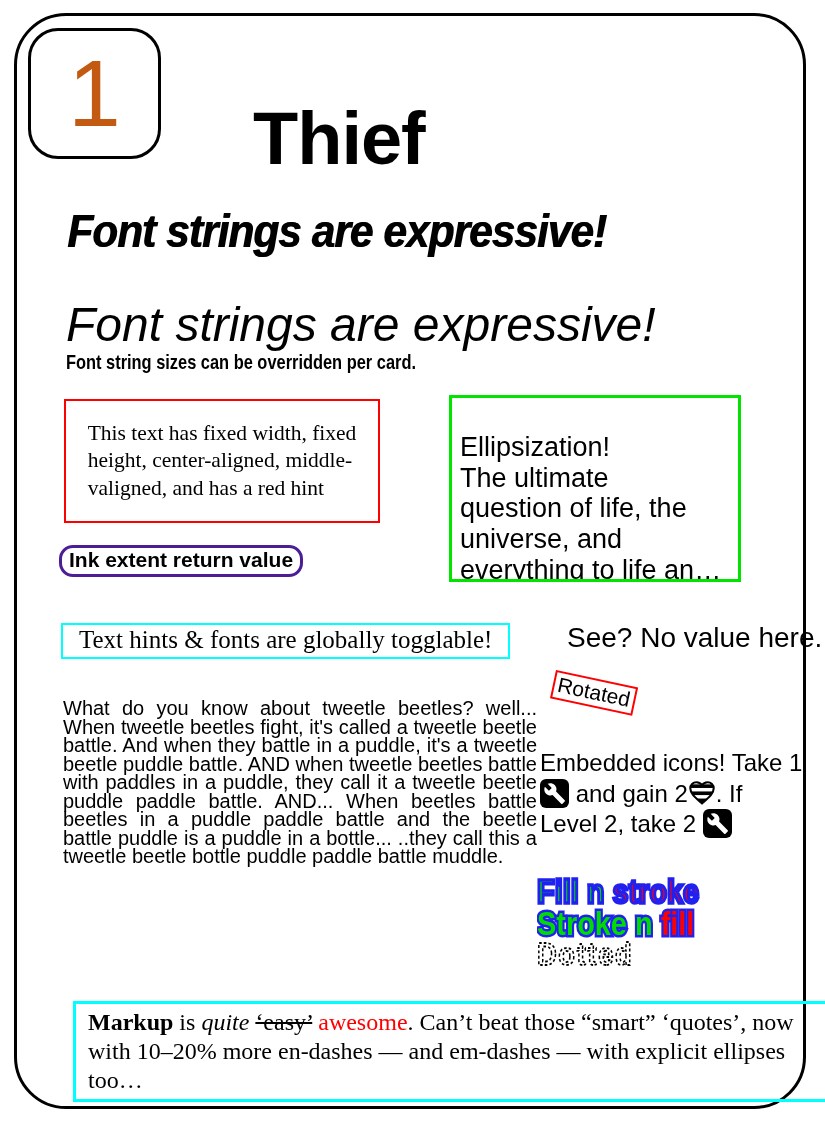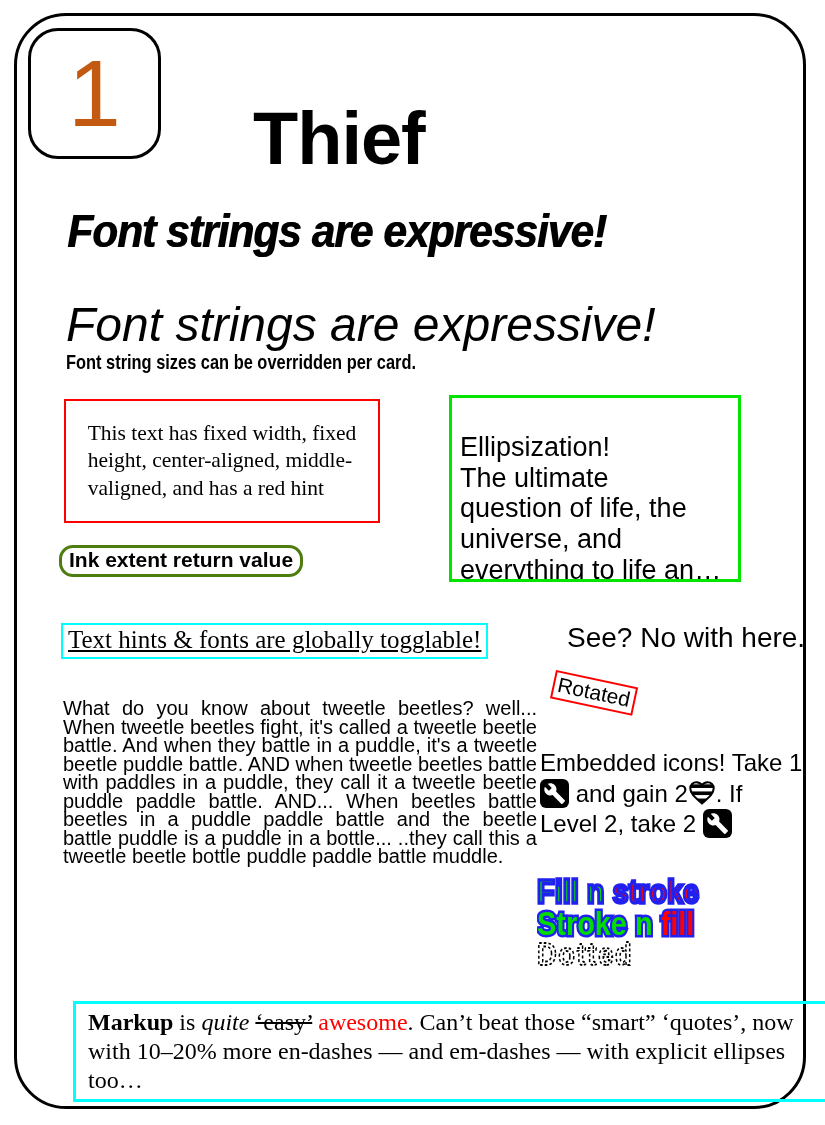--- a/index.html
+++ b/index.html
@@ -15,24 +15,24 @@
         letter-spacing:-1px;white-space:nowrap;transform:scaleX(0.90);transform-origin:0 0;
         text-shadow:1px 0 0 #000;}
   .h2{position:absolute;left:66px;top:297px;font-size:48px;font-style:italic;white-space:nowrap;}
   .subtitle{position:absolute;left:66px;top:350px;font-size:20.5px;font-weight:bold;
         white-space:nowrap;transform:scaleX(0.80);transform-origin:0 0;}
   .red-box{position:absolute;left:64px;top:399px;width:312px;height:120px;border:2.5px solid #f00;
         display:flex;align-items:center;justify-content:center;text-align:left;
         font-family:"Liberation Serif",serif;font-size:21.5px;line-height:1.27;white-space:pre-line;}
   .green-box{position:absolute;left:449px;top:395px;width:278px;height:178px;border:3px solid #0e0;
         font-size:27px;line-height:1.14;padding:3px 0 0 7px;white-space:pre-line;overflow:hidden;}
-  .ink-box{position:absolute;left:59px;top:545px;border:3px solid #4d7c0f;border-radius:14px;
+  .ink-box{position:absolute;left:59px;top:545px;border:3px solid #4c1d95;border-radius:14px;
         padding:0 7px 2px;font-size:21px;font-weight:bold;white-space:nowrap;}
   .toggle-box{position:absolute;left:61px;top:623px;border:2.5px solid #0ff;
-        font-family:"Liberation Serif",serif;font-size:25px;padding:1px 5px 3px;white-space:nowrap;text-decoration:underline;}
+        font-family:"Liberation Serif",serif;font-size:25px;padding:1px 16px 3px;white-space:nowrap;}
   .no-hint{position:absolute;left:567px;top:622px;font-size:28px;white-space:nowrap;}
   .rotated{position:absolute;left:556px;top:670px;border:2.5px solid #f00;font-size:21px;
         padding:0 3px 1px;transform:rotate(12deg);transform-origin:0 0;white-space:nowrap;}
   .paragraph{position:absolute;left:63px;top:699px;width:474px;font-size:20px;line-height:18.5px;}
   .paragraph .body{text-align:justify;}
   .embedded{position:absolute;left:540px;top:748px;width:266px;font-size:24px;line-height:30.5px;}
   .icon{display:inline-block;}
   .icon-wrench svg{width:29px;height:29px;vertical-align:-6px;}
   .icon-heart svg{width:28px;height:26px;vertical-align:-4px;}
   .paint-svg{position:absolute;left:537px;top:870px;}
@@ -73,21 +73,21 @@
 universe, and
 everything to life an…</span>
   </div>
 
   <div class="ink-box">Ink extent return value</div>
 
   <div class="toggle-box" style="border-color: rgb(0, 255, 255);">
     <span>Text hints &amp; fonts are globally togglable!</span>
   </div>
 
-  <div class="no-hint">See? No with here.</div>
+  <div class="no-hint">See? No value here.</div>
 
   <div class="rotated" style="border-color: rgb(255, 0, 0);">
     <span>Rotated</span>
   </div>
 
   <div class="paragraph">
     <div class="body">What do you know about tweetle beetles? well... When tweetle beetles fight, it's called a tweetle beetle battle. And when they battle in a puddle, it's a tweetle beetle puddle battle. AND when tweetle beetles battle with paddles in a puddle, they call it a tweetle beetle puddle paddle battle. AND... When beetles battle beetles in a puddle paddle battle and the beetle battle puddle is a puddle in a bottle... ..they call this a tweetle beetle bottle puddle paddle battle muddle.</div>
   </div>
 
   <div class="embedded">

